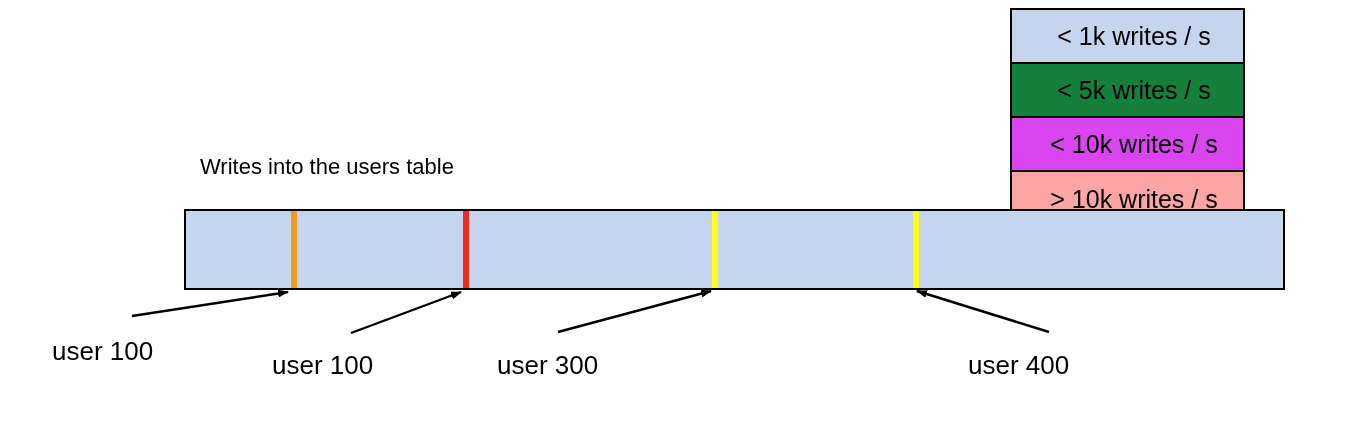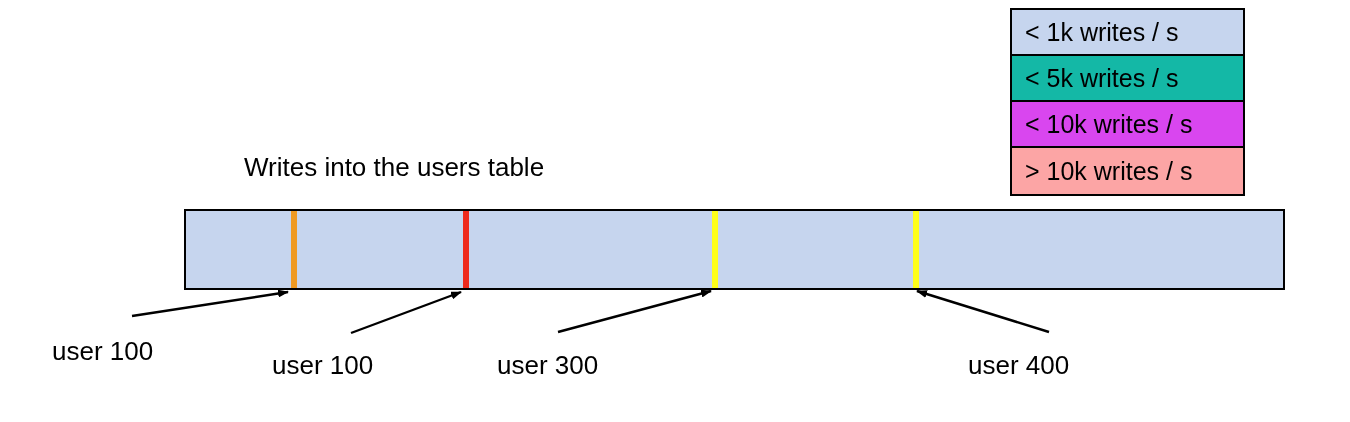--- a/index.html
+++ b/index.html
@@ -19,46 +19,46 @@
   
   #legend {
     position: absolute;
     left: 1010px;
     top: 8px;
     width: 235px;
     border: 2px solid #000000;
     box-sizing: border-box;
   }
   .legend-row {
-    height: 46px;
+    height: 54px;
     box-sizing: border-box;
     border-bottom: 2px solid #000000;
     display: flex;
     align-items: center;
     padding-left: 13px;
+    justify-content: center;
   }
   .legend-row:last-child {
     border-bottom: none;
   }
   .legend-label {
     font-size: 25px;
     line-height: 25px;
     white-space: nowrap;
     letter-spacing: 0px;
   }
 
   
   #chart-title {
     position: absolute;
     left: 200px;
     top: 152px;
-    font-size: 26px;
+    font-size: 22px;
     line-height: 30px;
     white-space: nowrap;
-    margin-left: 44px;
   }
 
   
   #table-bar {
     position: absolute;
     left: 184px;
     top: 209px;
     width: 1101px;
     height: 81px;
     box-sizing: border-box;
@@ -89,21 +89,21 @@
     white-space: nowrap;
   }
 </style>
 </head>
 <body>
 
 <div id="legend">
   <div class="legend-row" style="background: rgb(198, 213, 238);">
     <span class="legend-label">&lt; 1k writes / s</span>
   </div>
-  <div class="legend-row" style="background: #14b8a6;">
+  <div class="legend-row" style="background: #15803d;">
     <span class="legend-label">&lt; 5k writes / s</span>
   </div>
   <div class="legend-row" style="background: #d946ef;">
     <span class="legend-label">&lt; 10k writes / s</span>
   </div>
   <div class="legend-row" style="background: #fca5a5;">
     <span class="legend-label">&gt; 10k writes / s</span>
   </div>
 </div>
 

